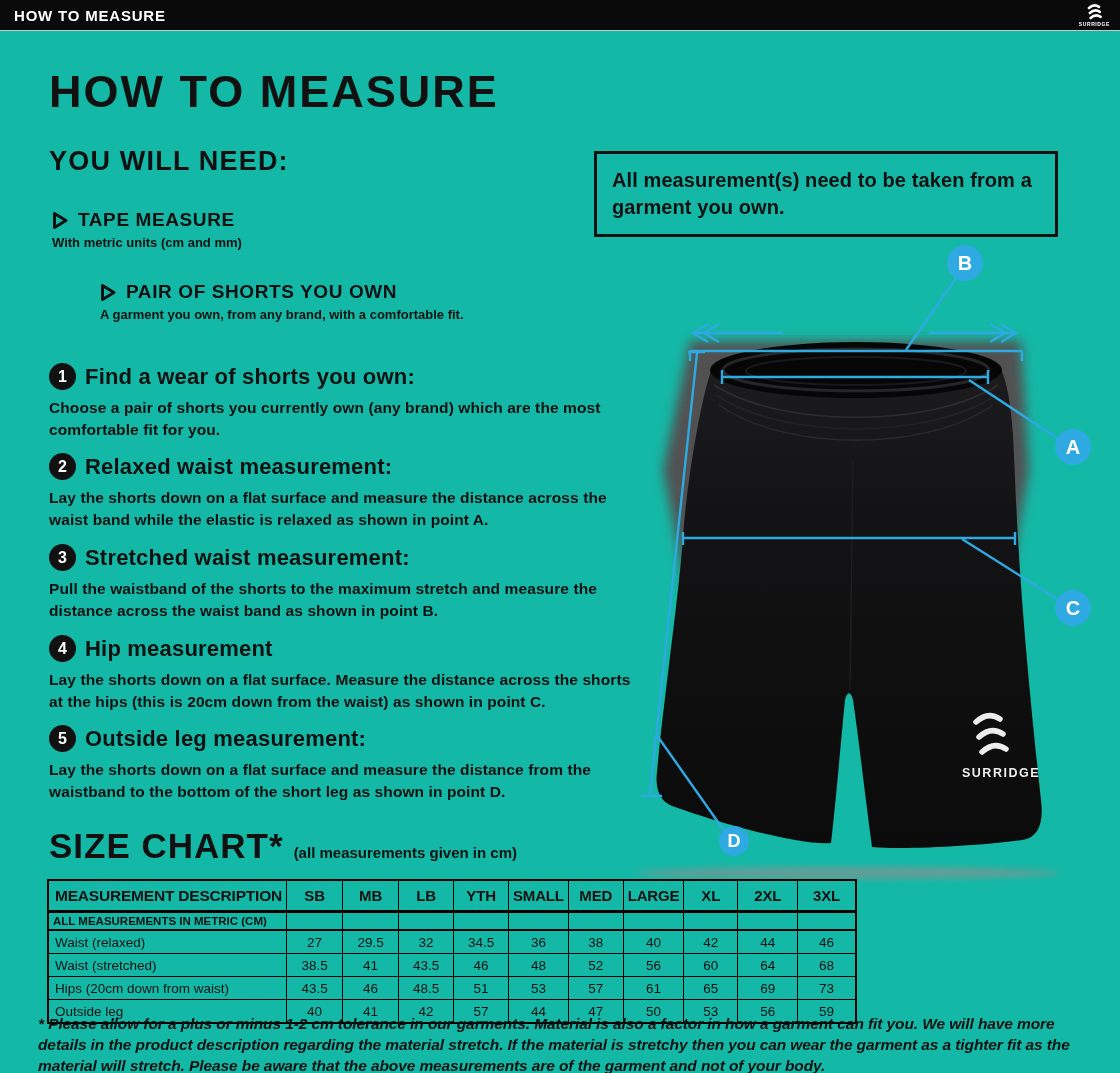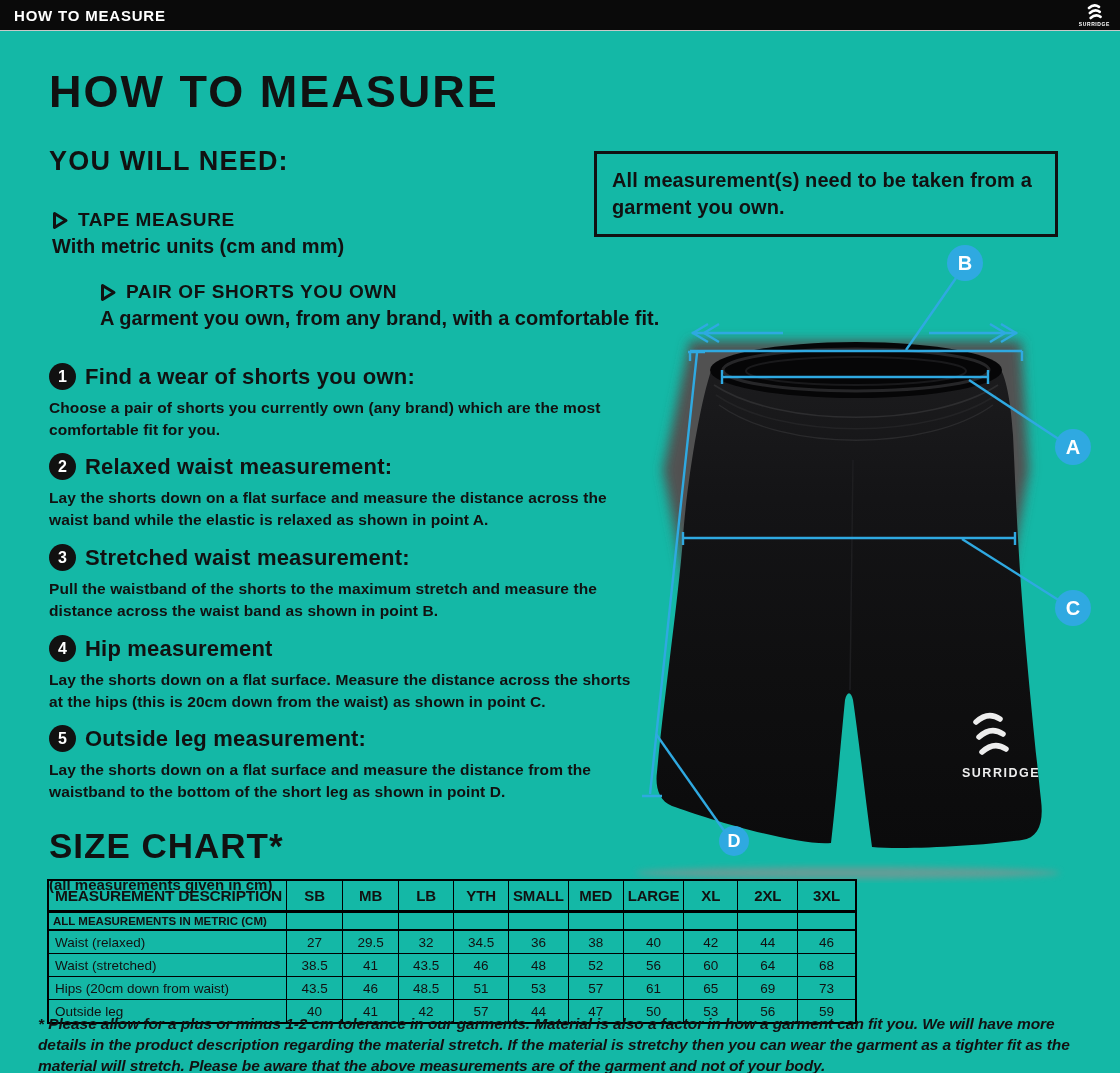--- a/index.html
+++ b/index.html
@@ -11,33 +11,33 @@
   .topbar-title{color:#fff;font-size:15px;font-weight:800;letter-spacing:.8px;margin-left:14px;}
   .topbar-logo{margin-right:10px;display:flex;flex-direction:column;align-items:center;}
   .topbar-brand{color:#fff;font-size:5px;font-weight:700;letter-spacing:.6px;margin-top:-1px;}
   
   .h1{position:absolute;left:49px;top:66px;font-size:45px;font-weight:900;letter-spacing:2px;}
   .h2{position:absolute;left:49px;top:146px;font-size:27px;font-weight:900;letter-spacing:1.2px;}
   
   .need-item{position:absolute;left:51px;}
   .need-head{display:flex;align-items:center;gap:9px;}
   .need-title{font-size:19px;font-weight:800;letter-spacing:.6px;}
-  .need-desc{font-size:20px;font-weight:700;margin-top:4px;margin-left:1px;}
+  .need-desc{font-size:13px;font-weight:700;margin-top:4px;margin-left:1px;}
   
   .note-box{position:absolute;left:594px;top:151px;width:428px;border:3px solid #111;
             padding:13px 15px;font-size:20px;font-weight:800;line-height:1.35;letter-spacing:.1px;}
   
   .step{position:absolute;left:49px;width:610px;}
   .step-head{display:flex;align-items:center;gap:9px;}
   .step-num{flex:0 0 auto;width:27px;height:27px;border-radius:50%;background:#111;color:#fff;
             text-align:center;line-height:27px;font-size:16px;font-weight:800;}
   .step-title{font-size:22px;font-weight:800;letter-spacing:.2px;}
   .step-desc{margin:7px 0 0;font-size:15.5px;font-weight:700;line-height:1.45;max-width:586px;letter-spacing:.1px;}
   
-  .sc-head{position:absolute;left:49px;top:826px;display:flex;align-items:baseline;gap:10px;flex-direction:column;}
+  .sc-head{position:absolute;left:49px;top:826px;display:flex;align-items:baseline;gap:10px;}
   .sc-title{font-size:35px;font-weight:900;letter-spacing:1px;}
   .sc-sub{font-size:15px;font-weight:700;}
   table.size{position:absolute;left:47px;top:879px;border-collapse:collapse;table-layout:fixed;
              border:2.5px solid #000;}
   table.size th,table.size td{border:1.2px solid #000;padding:0 4px;overflow:hidden;white-space:nowrap;}
   table.size thead th{height:29px;font-size:15px;font-weight:700;letter-spacing:-.2px;text-align:center;
                       border-bottom:3px solid #000;}
   table.size thead th.desc{text-align:left;font-size:15.5px;padding-left:6px;}
   tr.unit-row td{height:16px;font-size:11.5px;font-weight:800;border-bottom:2.5px solid #000;}
   tr.data-row td{height:22px;font-size:13.5px;text-align:center;}

